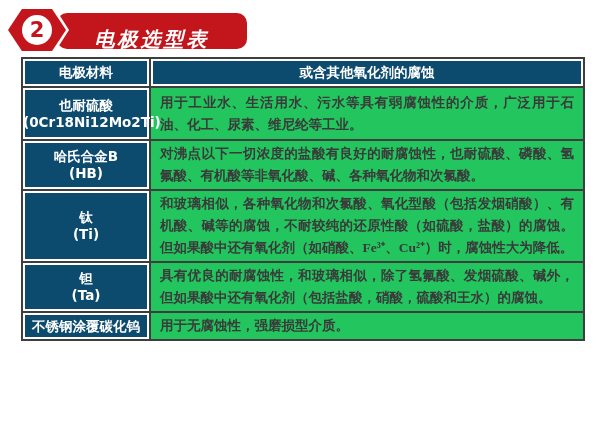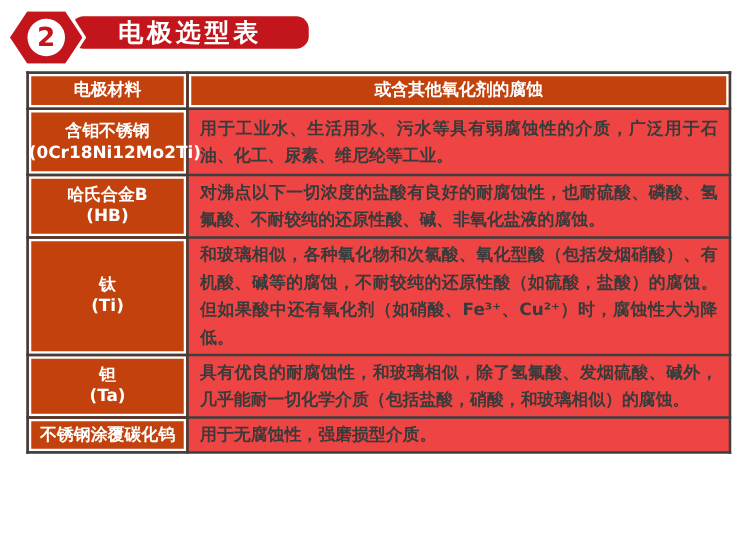--- a/index.html
+++ b/index.html
@@ -6,24 +6,25 @@
   html, body { width: 600px; height: 431px; background: #ffffff; }
   body {
     font-family: "DejaVu Sans", "Liberation Sans", sans-serif;
     overflow: hidden;
   }
   .canvas { position: relative; width: 600px; height: 431px; background: #ffffff; }
 
   
   .banner {
     position: absolute; left: 57px; top: 13px;
-    width: 190px; height: 26px;
+    width: 190px; height: 36px;
     background: #c3161c; border-radius: 10px;
-    display: flex; align-items: center; justify-content: center;
+    display: flex; align-items: flex-end; justify-content: center;
     z-index: 1;
+    font-style: italic;
   }
   .banner-title {
     color: #ffffff; font-size: 20px; font-weight: bold;
     letter-spacing: 3px; line-height: 1;
   }
   .badge-outer {
     position: absolute; left: 5px; top: 6px;
     width: 64px; height: 48px;
     background: #ffffff; z-index: 2;
     clip-path: polygon(24% 0%, 76% 0%, 100% 50%, 76% 100%, 24% 100%, 0% 50%);
@@ -49,31 +50,32 @@
     position: absolute; left: 21px; top: 57px;
     width: 564px;
     border-collapse: collapse; table-layout: fixed;
   }
   table.spec col.c1 { width: 128px; }
   table.spec td, table.spec th {
     border: 2px solid #3e3e3e;
     vertical-align: middle;
   }
   th.hdr, td.mat {
-    background: #c2410c;
+    background: #0c4a6e;
     box-shadow: inset 0 0 0 2px #ffffff;
     color: #ffffff; font-weight: bold;
     text-align: center; font-size: 13.5px; line-height: 17px; margin-left: 29px;
   }
   td.mat { white-space: pre-line; }
   td.desc {
-    background: #ef4444; color: #3a3a3a;
+    background: #22c55e; color: #3a3a3a;
     font-size: 13.5px; font-weight: 600;
     line-height: 22px; padding: 2px 9px 2px 9px;
     text-align: justify;
+    font-family: Liberation Serif, serif;
   }
   tr.h-head { height: 29px; }
   tr.h-r0 { height: 53px; }
   tr.h-r1 { height: 47px; border-radius: 16px; }
   tr.h-r2 { height: 67px; }
   tr.h-r3 { height: 71px; }
   tr.h-r4 { height: 48px; }
   tr.h-r5 { height: 26px; }
 </style>
 </head>
@@ -99,38 +101,38 @@
         <col class="c2">
       </colgroup>
     <thead>
       <tr class="h-head">
         <th class="hdr">电极材料</th>
         <th class="hdr">或含其他氧化剂的腐蚀</th>
       </tr>
     </thead>
     <tbody>
       <tr class="h-r0">
-        <td class="mat">含钼不锈钢
+        <td class="mat">也耐硫酸
 (0Cr18Ni12Mo2Ti)</td>
         <td class="desc">用于工业水、生活用水、污水等具有弱腐蚀性的介质，广泛用于石油、化工、尿素、维尼纶等工业。</td>
       </tr>
       <tr class="h-r1">
         <td class="mat">哈氏合金B
 (HB)</td>
-        <td class="desc">对沸点以下一切浓度的盐酸有良好的耐腐蚀性，也耐硫酸、磷酸、氢氟酸、不耐较纯的还原性酸、碱、非氧化盐液的腐蚀。</td>
+        <td class="desc">对沸点以下一切浓度的盐酸有良好的耐腐蚀性，也耐硫酸、磷酸、氢氟酸、有机酸等非氧化酸、碱、各种氧化物和次氯酸。</td>
       </tr>
       <tr class="h-r3">
         <td class="mat">钛
 (Ti)</td>
         <td class="desc">和玻璃相似，各种氧化物和次氯酸、氧化型酸（包括发烟硝酸）、有机酸、碱等的腐蚀，不耐较纯的还原性酸（如硫酸，盐酸）的腐蚀。但如果酸中还有氧化剂（如硝酸、Fe³⁺、Cu²⁺）时，腐蚀性大为降低。</td>
       </tr>
       <tr class="h-r4">
         <td class="mat">钽
 (Ta)</td>
-        <td class="desc">具有优良的耐腐蚀性，和玻璃相似，除了氢氟酸、发烟硫酸、碱外，几乎能耐一切化学介质（包括盐酸，硝酸，和玻璃相似）的腐蚀。</td>
+        <td class="desc">具有优良的耐腐蚀性，和玻璃相似，除了氢氟酸、发烟硫酸、碱外，但如果酸中还有氧化剂（包括盐酸，硝酸，硫酸和王水）的腐蚀。</td>
       </tr>
       <tr class="h-r5">
         <td class="mat">不锈钢涂覆碳化钨</td>
         <td class="desc">用于无腐蚀性，强磨损型介质。</td>
       </tr>
 
     </tbody>
   </table>
 
 </div>

